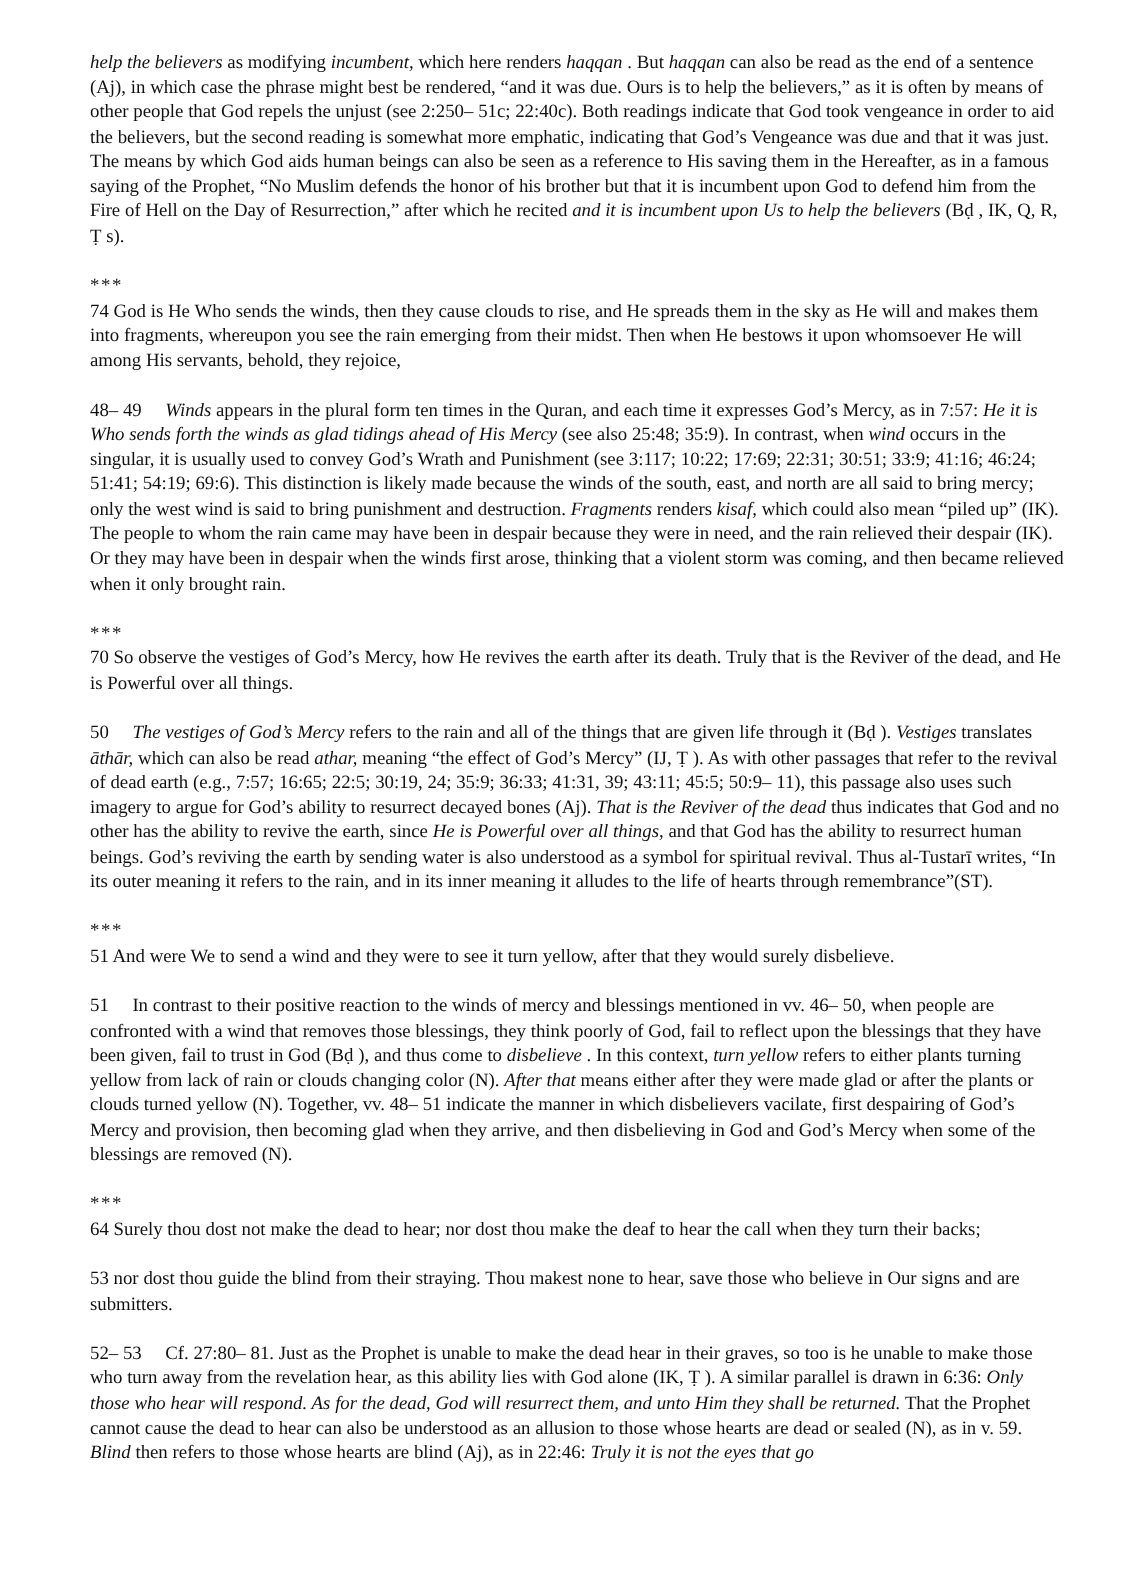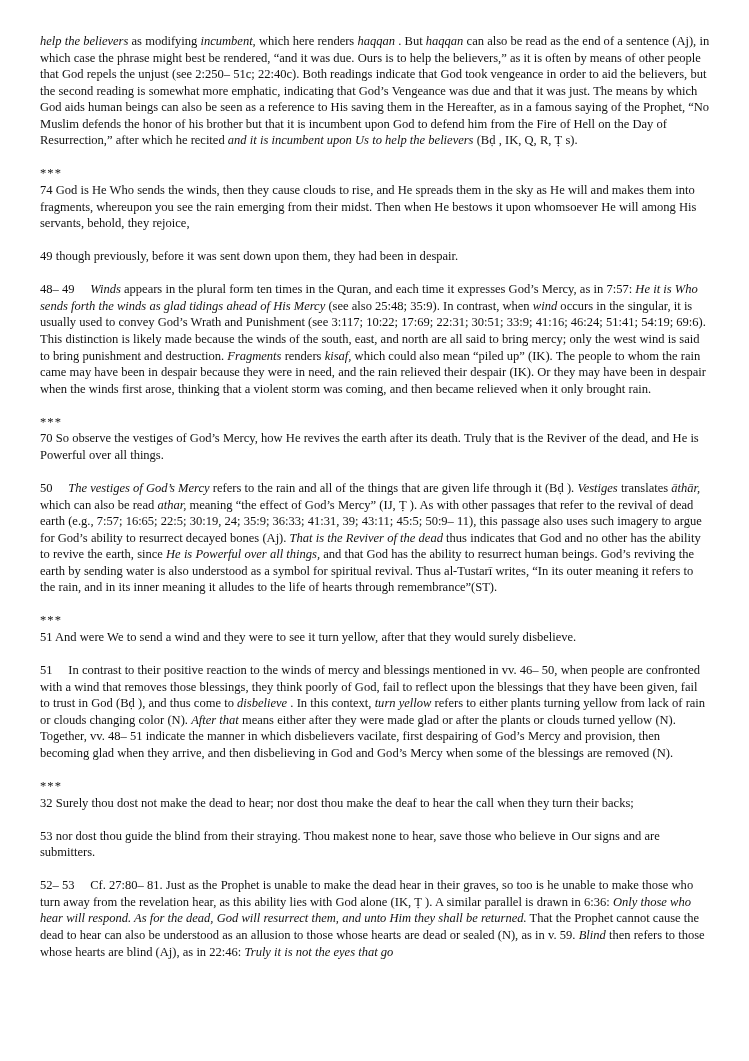--- a/index.html
+++ b/index.html
@@ -13,21 +13,21 @@
     font-family: "Liberation Serif", "DejaVu Serif", serif;
     color: #1a1a1a;
     overflow: hidden;
   }
   .page {
     position: relative;
     width: 749px;
     height: 1061px;
     background: #ffffff;
     box-sizing: border-box;
-    padding: 33px 39px 0 40px;
+    padding: 33px 39px 0 60px;
   }
   .block {
     font-size: 12.55px;
     line-height: 16.55px;
     text-align: left;
     margin: 0;
     color: #111111;
     letter-spacing: -0.02px;
     word-spacing: 0.1px;
   }
@@ -47,26 +47,25 @@
   i, em { font-style: italic; }
 </style>
 </head>
 <body>
 
 <div class="page">
   <div id="content">
       <p class="block commentary"><i>help the believers</i> as modifying <i>incumbent,</i> which here renders <i>haqqan</i> . But <i>haqqan</i> can also be read as the end of a sentence (Aj), in which case the phrase might best be rendered, “and it was due. Ours is to help the believers,” as it is often by means of other people that God repels the unjust (see 2:250– 51c; 22:40c). Both readings indicate that God took vengeance in order to aid the believers, but the second reading is somewhat more emphatic, indicating that God’s Vengeance was due and that it was just. The means by which God aids human beings can also be seen as a reference to His saving them in the Hereafter, as in a famous saying of the Prophet, “No Muslim defends the honor of his brother but that it is incumbent upon God to defend him from the Fire of Hell on the Day of Resurrection,” after which he recited <i>and it is incumbent upon Us to help the believers</i> (Bḍ , IK, Q, R, Ṭ s).</p>
       <p class="sep sep-wrap">***</p>
       <p class="block verse">74 God is He Who sends the winds, then they cause clouds to rise, and He spreads them in the sky as He will and makes them into fragments, whereupon you see the rain emerging from their midst. Then when He bestows it upon whomsoever He will among His servants, behold, they rejoice,</p>
-      <p class="block verse">49 though previously, before it was sent down upon them, they had been in despair.</p>
       <p class="block commentary">48– 49  <i>Winds</i> appears in the plural form ten times in the Quran, and each time it expresses God’s Mercy, as in 7:57: <i>He it is Who sends forth the winds as glad tidings ahead of His Mercy</i> (see also 25:48; 35:9). In contrast, when <i>wind</i> occurs in the singular, it is usually used to convey God’s Wrath and Punishment (see 3:117; 10:22; 17:69; 22:31; 30:51; 33:9; 41:16; 46:24; 51:41; 54:19; 69:6). This distinction is likely made because the winds of the south, east, and north are all said to bring mercy; only the west wind is said to bring punishment and destruction. <i>Fragments</i> renders <i>kisaf,</i> which could also mean “piled up” (IK). The people to whom the rain came may have been in despair because they were in need, and the rain relieved their despair (IK). Or they may have been in despair when the winds first arose, thinking that a violent storm was coming, and then became relieved when it only brought rain.</p>
       <p class="sep sep-wrap">***</p>
       <p class="block verse">70 So observe the vestiges of God’s Mercy, how He revives the earth after its death. Truly that is the Reviver of the dead, and He is Powerful over all things.</p>
       <p class="block commentary">50  <i>The vestiges of God’s Mercy</i> refers to the rain and all of the things that are given life through it (Bḍ ). <i>Vestiges</i> translates <i>āthār,</i> which can also be read <i>athar,</i> meaning “the effect of God’s Mercy” (IJ, Ṭ ). As with other passages that refer to the revival of dead earth (e.g., 7:57; 16:65; 22:5; 30:19, 24; 35:9; 36:33; 41:31, 39; 43:11; 45:5; 50:9– 11), this passage also uses such imagery to argue for God’s ability to resurrect decayed bones (Aj). <i>That is the Reviver of the dead</i> thus indicates that God and no other has the ability to revive the earth, since <i>He is Powerful over all things,</i> and that God has the ability to resurrect human beings. God’s reviving the earth by sending water is also understood as a symbol for spiritual revival. Thus al-Tustarī writes, “In its outer meaning it refers to the rain, and in its inner meaning it alludes to the life of hearts through remembrance”(ST).</p>
       <p class="sep sep-wrap">***</p>
       <p class="block verse">51 And were We to send a wind and they were to see it turn yellow, after that they would surely disbelieve.</p>
       <p class="block commentary">51  In contrast to their positive reaction to the winds of mercy and blessings mentioned in vv. 46– 50, when people are confronted with a wind that removes those blessings, they think poorly of God, fail to reflect upon the blessings that they have been given, fail to trust in God (Bḍ ), and thus come to <i>disbelieve</i> . In this context, <i>turn yellow</i> refers to either plants turning yellow from lack of rain or clouds changing color (N). <i>After that</i> means either after they were made glad or after the plants or clouds turned yellow (N). Together, vv. 48– 51 indicate the manner in which disbelievers vacilate, first despairing of God’s Mercy and provision, then becoming glad when they arrive, and then disbelieving in God and God’s Mercy when some of the blessings are removed (N).</p>
       <p class="sep sep-wrap">***</p>
-      <p class="block verse">32 Surely thou dost not make the dead to hear; nor dost thou make the deaf to hear the call when they turn their backs;</p>
+      <p class="block verse">64 Surely thou dost not make the dead to hear; nor dost thou make the deaf to hear the call when they turn their backs;</p>
       <p class="block verse">53 nor dost thou guide the blind from their straying. Thou makest none to hear, save those who believe in Our signs and are submitters.</p>
       <p class="block commentary">52– 53  Cf. 27:80– 81. Just as the Prophet is unable to make the dead hear in their graves, so too is he unable to make those who turn away from the revelation hear, as this ability lies with God alone (IK, Ṭ ). A similar parallel is drawn in 6:36: <i>Only those who hear will respond. As for the dead, God will resurrect them, and unto Him they shall be returned.</i> That the Prophet cannot cause the dead to hear can also be understood as an allusion to those whose hearts are dead or sealed (N), as in v. 59. <i>Blind</i> then refers to those whose hearts are blind (Aj), as in 22:46: <i>Truly it is not the eyes that go</i></p>
     </div>
 </div>
 
 </body></html>

